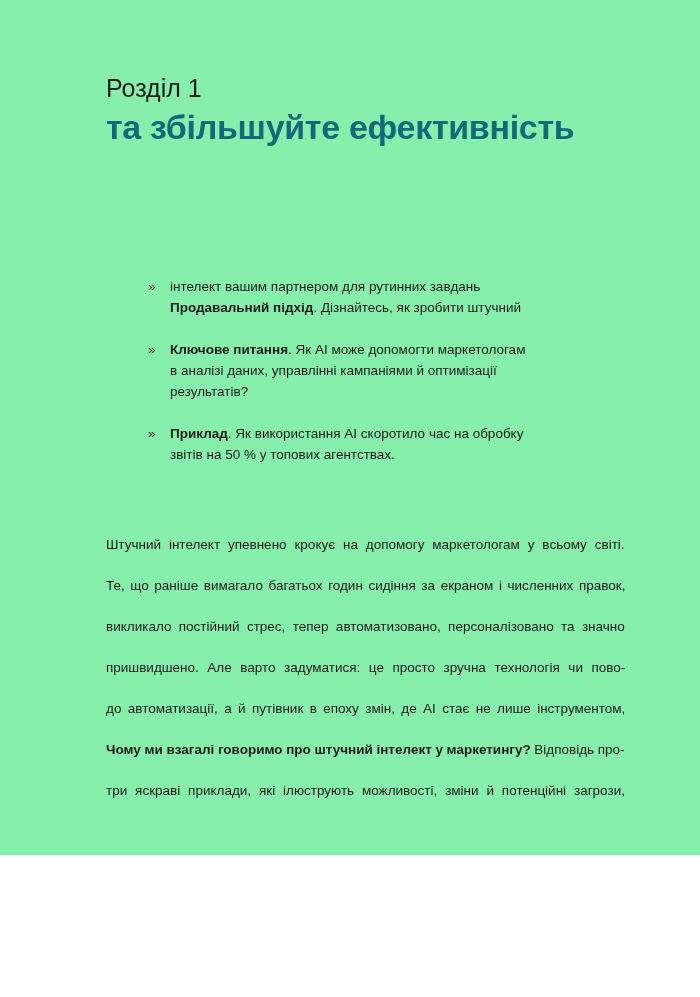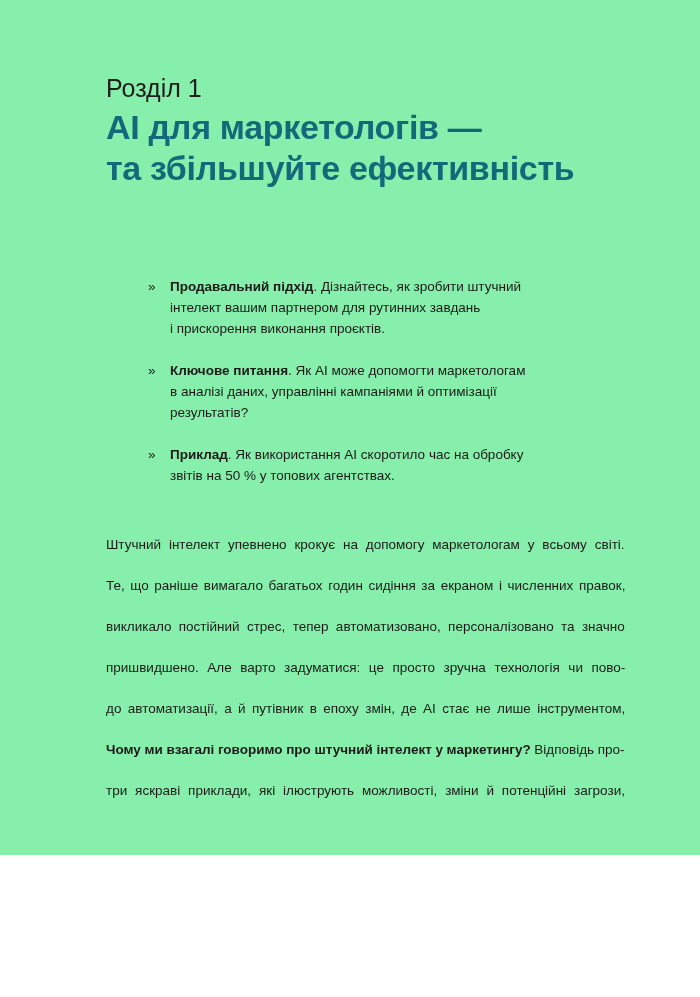--- a/index.html
+++ b/index.html
@@ -36,31 +36,29 @@
   b{font-weight:700;}
 </style>
 </head>
 <body>
 
 <div class="page">
 
   <div class="kicker">Розділ 1</div>
 
   <h1 class="title">
-    <span class="tline">AI для маркетологів —</span>
     <span class="tline">та збільшуйте ефективність</span>
   </h1>
 
   <div class="bullets" id="bullets">
       <div class="bullet-item">
         <span class="bullet-marker">»</span>
         <div class="bullet-text">
+          <div class="bline">інтелект вашим партнером для рутинних завдань</div>
           <div class="bline"><b>Продавальний підхід</b>. Дізнайтесь, як зробити штучний</div>
-          <div class="bline">інтелект вашим партнером для рутинних завдань</div>
-          <div class="bline">і прискорення виконання проєктів.</div>
         </div>
       </div>
       <div class="bullet-item">
         <span class="bullet-marker">»</span>
         <div class="bullet-text">
           <div class="bline"><b>Ключове питання</b>. Як AI може допомогти маркетологам</div>
           <div class="bline">в аналізі даних, управлінні кампаніями й оптимізації</div>
           <div class="bline">результатів?</div>
         </div>
       </div>

